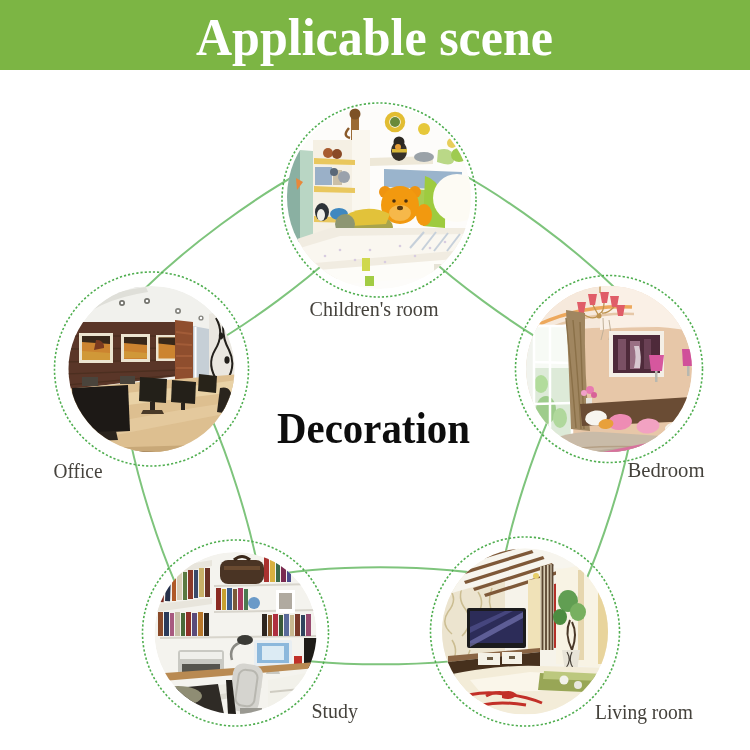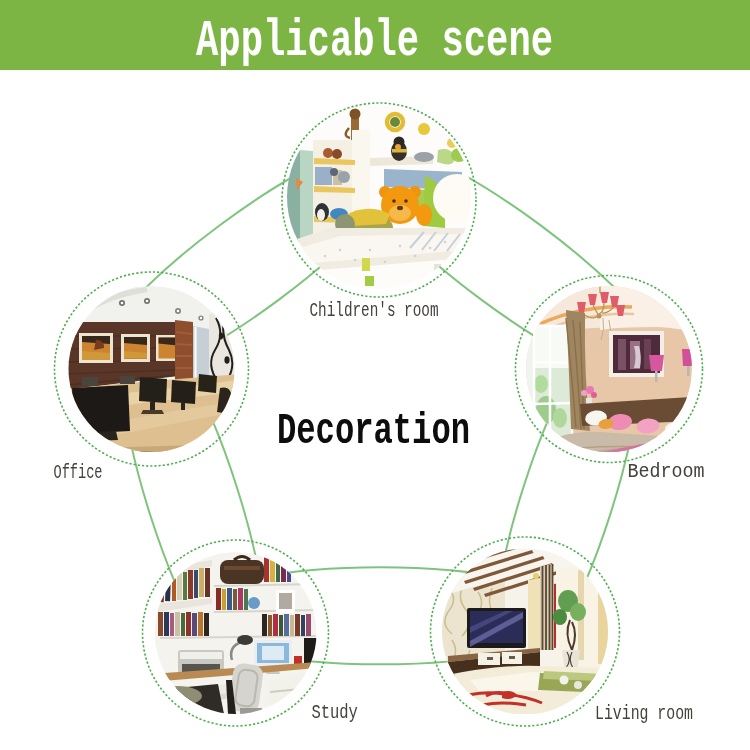--- a/index.html
+++ b/index.html
@@ -1,16 +1,16 @@
 <!DOCTYPE html>
 <html><head>
 <meta charset="utf-8">
 <style>
 html,body{margin:0;padding:0;background:#fff;}
-#page{width:750px;height:734px;position:relative;overflow:hidden;background:#5eead4;font-family:Liberation Mono, monospace;}
+#page{width:750px;height:734px;position:relative;overflow:hidden;background:#5eead4;font-family:Liberation Serif, serif;}
 svg{display:block;}
 </style>
 </head>
 <body>
 <div id="page">
 <svg width="750" height="750" viewBox="0 0 750 750">
 <defs>
 <clipPath id="cpChild">
           <circle cx="379" cy="197" r="92"></circle>
         </clipPath>

